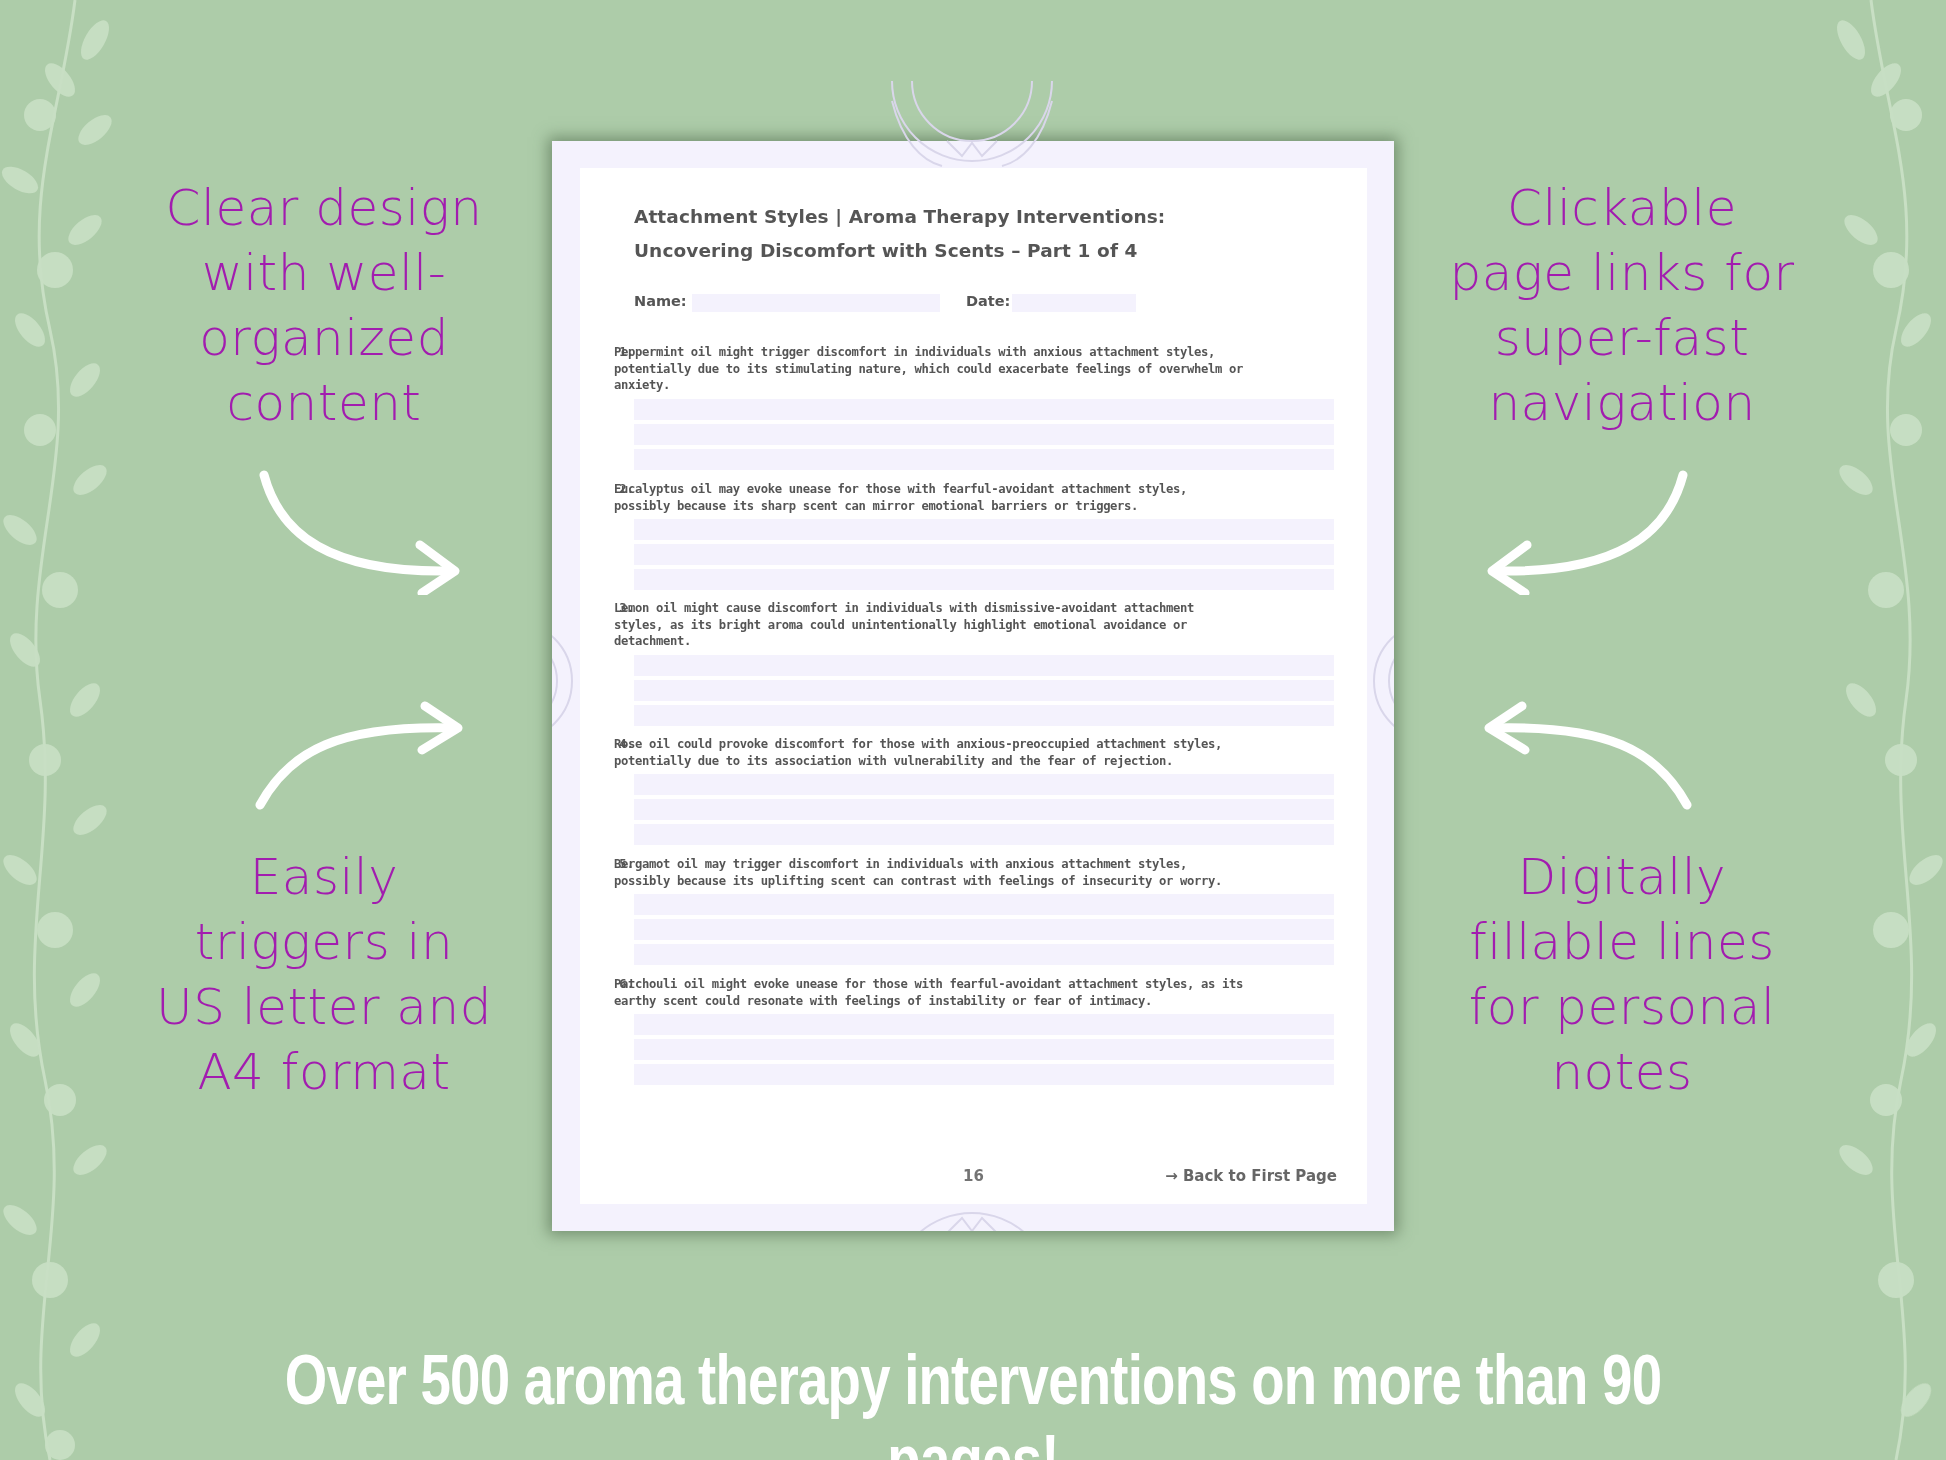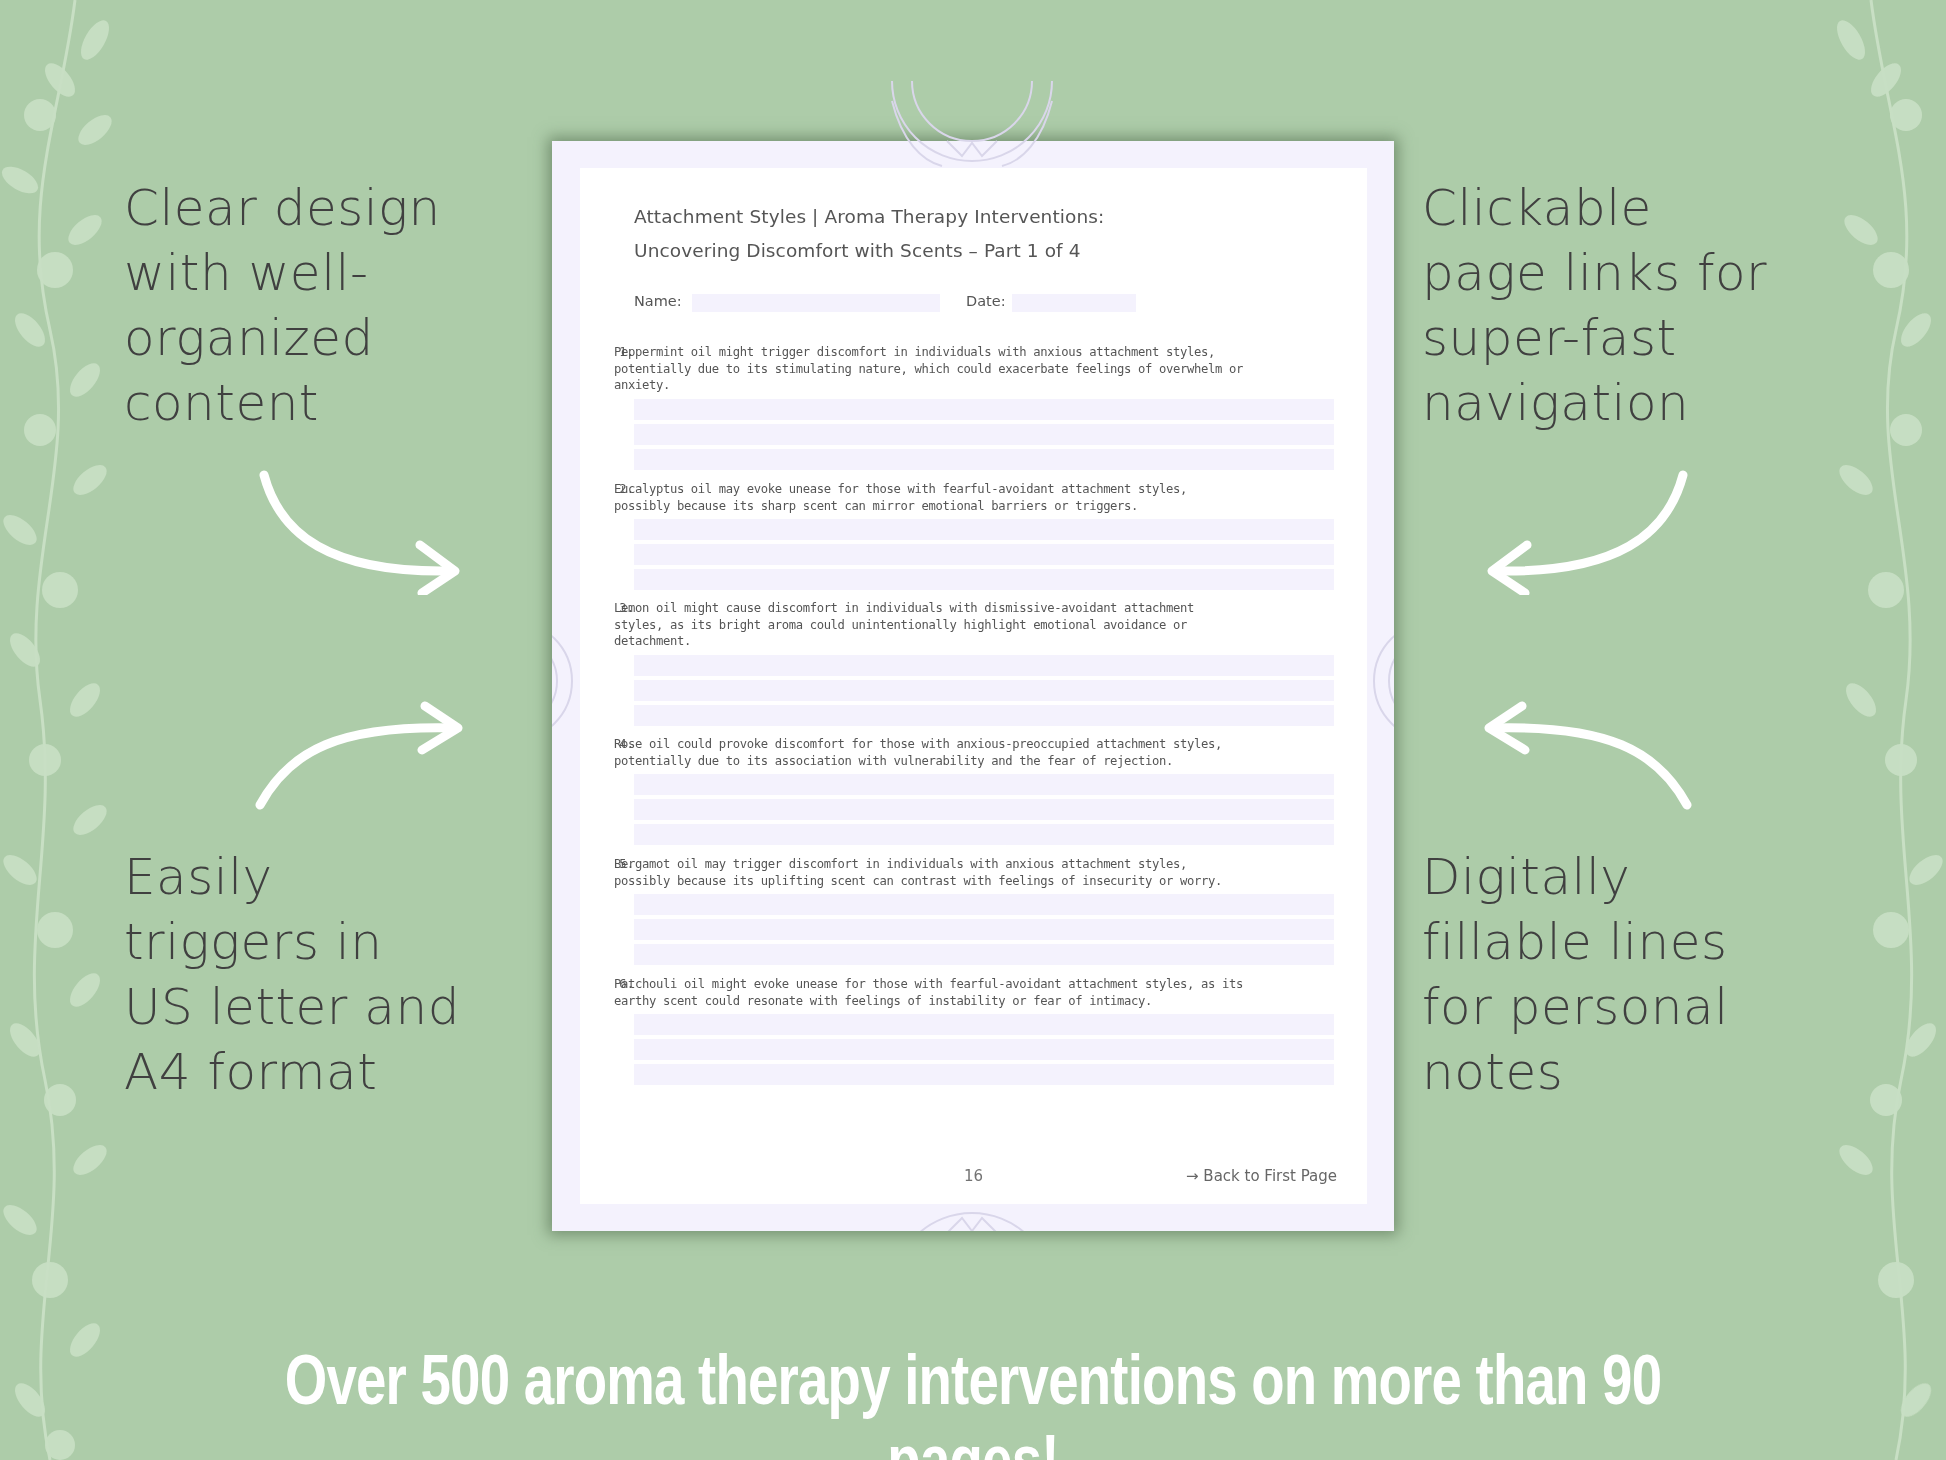--- a/index.html
+++ b/index.html
@@ -6,31 +6,32 @@
   body {
     width: 1946px; height: 1460px; overflow: hidden; position: relative;
     background: #adcca9;
     font-family: "DejaVu Sans", sans-serif;
   }
   .floral { position: absolute; top: 0; width: 130px; height: 1460px; }
   .floral.left { left: 0; }
   .floral.right { right: 0; transform: scaleX(-1); }
 
   .feature {
-    position: absolute; width: 400px; text-align: left; color: #404040;
+    position: absolute; width: 400px; text-align: center; color: #a21caf;
     font-family: "DejaVu Sans", sans-serif; font-weight: 200;
     font-size: 50px; line-height: 65px; letter-spacing: 0.5px;
   }
   .feature span { display: block; }
   .arrow { position: absolute; }
 
   .page {
     position: absolute; left: 552px; top: 141px; width: 842px; height: 1090px;
     background: #f4f2fd;
     box-shadow: 0 0 14px 4px rgba(70, 95, 65, 0.55);
+    font-weight: bold;
   }
   .mandala { position: absolute; }
   .inner {
     position: absolute; left: 28px; top: 27px; width: 787px; height: 1036px;
     background: #ffffff;
   }
   .title {
     position: absolute; left: 54px; color: #555555;
     font-family: "DejaVu Sans", sans-serif; font-size: 18.5px;
     letter-spacing: 0.1px;

